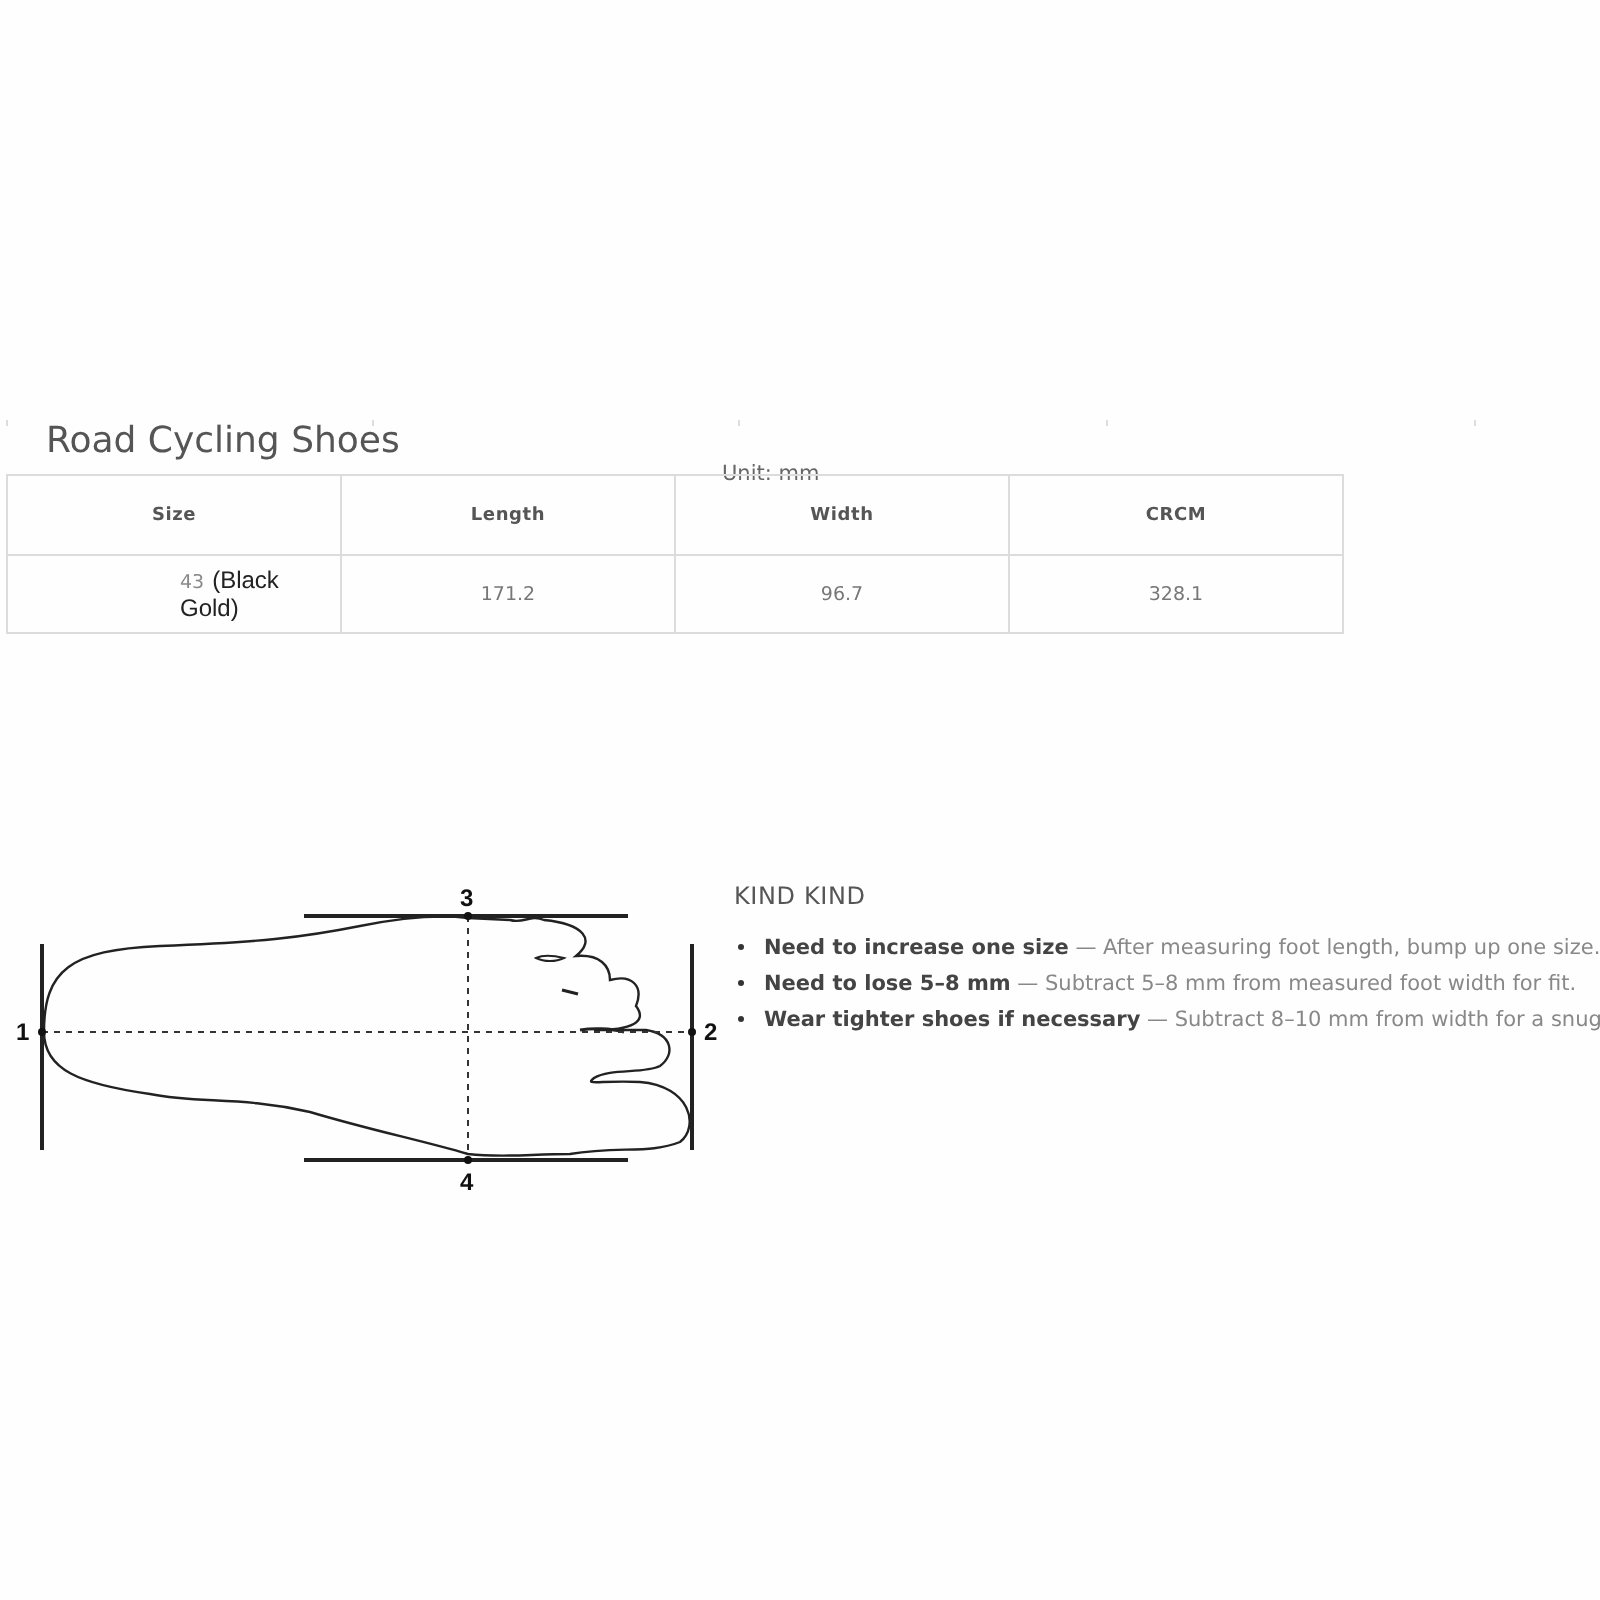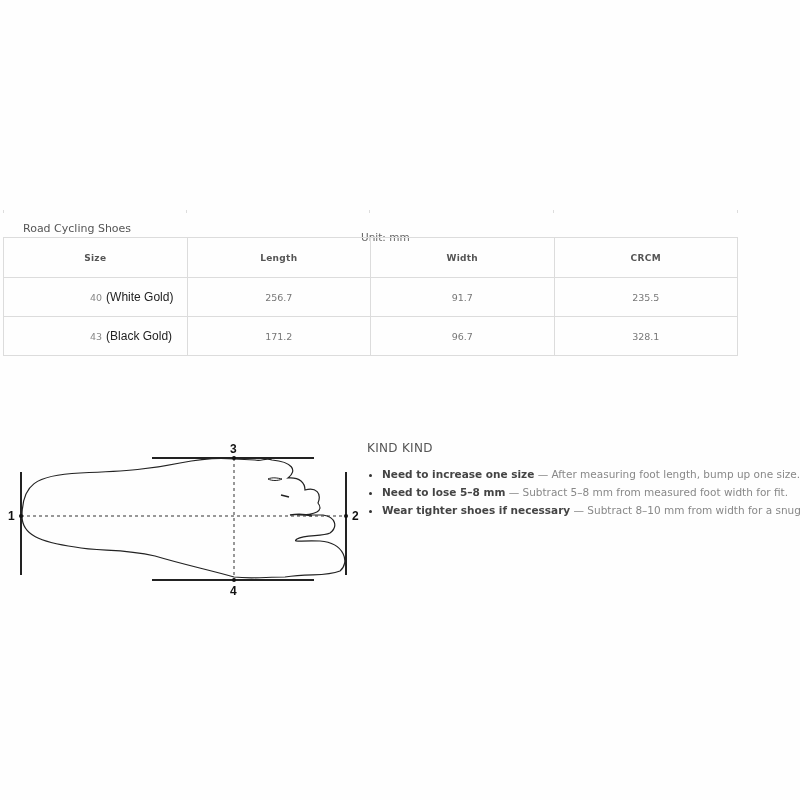--- a/index.html
+++ b/index.html
@@ -1,21 +1,21 @@
 <!DOCTYPE html>
 <html><head>
 <meta charset="utf-8">
 <style>
   html, body { margin:0; padding:0; }
   body { width:800px; height:800px; background:#fefefe; position:relative; overflow:hidden;
          font-family:"DejaVu Sans", sans-serif; color:#555; }
-  .title { position:absolute; left:23px; top:222px; font-size:11px; color:#555; }
+  .title { position:absolute; left:23px; top:210px; font-size:18px; color:#555; }
   .unit { position:absolute; left:361px; top:231px; font-size:10.5px; color:#666; }
   .ticks { position:absolute; top:210px; width:1px; height:3px; background:#ddd; }
-  table { position:absolute; left:3px; top:237px; width:735px; border-collapse:collapse; table-layout:fixed; }
+  table { position:absolute; left:3px; top:237px; width:669px; border-collapse:collapse; table-layout:fixed; }
   td, th { border:1px solid #dcdcdc; text-align:center; font-size:9.5px; color:#777; padding:0; }
   th { height:39px; font-weight:bold; color:#555; font-size:9px; letter-spacing:0.3px; }
   tr.r td { height:38px; }
   .sz { color:#888; font-size:9.5px; margin-right:4px; }
   .clr { color:#222; font-size:12px; font-family:"Liberation Sans", sans-serif; }
   .sizecell { text-align:left; padding-left:86px; }
   .tips-title { position:absolute; left:367px; top:441px; font-size:12px; color:#555; letter-spacing:0.3px; }
   ul.tips { position:absolute; left:366px; top:468px; margin:0; padding:0 0 0 16px; font-size:10.5px; color:#888; width:440px; }
   ul.tips li { margin-bottom:6px; white-space:nowrap; }
   ul.tips li::marker { color:#333; }
@@ -37,26 +37,20 @@
 <table>
   <thead>
     <tr>
       <th>Size</th>
       <th>Length</th>
       <th>Width</th>
       <th>CRCM</th>
     </tr>
   </thead>
   <tbody>
-    <tr class="r">
-      <td class="sizecell"><span class="sz">40</span><span class="clr">(White Gold)</span></td>
-      <td>256.7</td>
-      <td>91.7</td>
-      <td>235.5</td>
-    </tr>
     <tr class="r">
       <td class="sizecell"><span class="sz">43</span><span class="clr">(Black Gold)</span></td>
       <td>171.2</td>
       <td>96.7</td>
       <td>328.1</td>
     </tr>
   </tbody>
 </table>
 
 <svg class="foot" width="370" height="160" viewBox="0 0 370 160">

